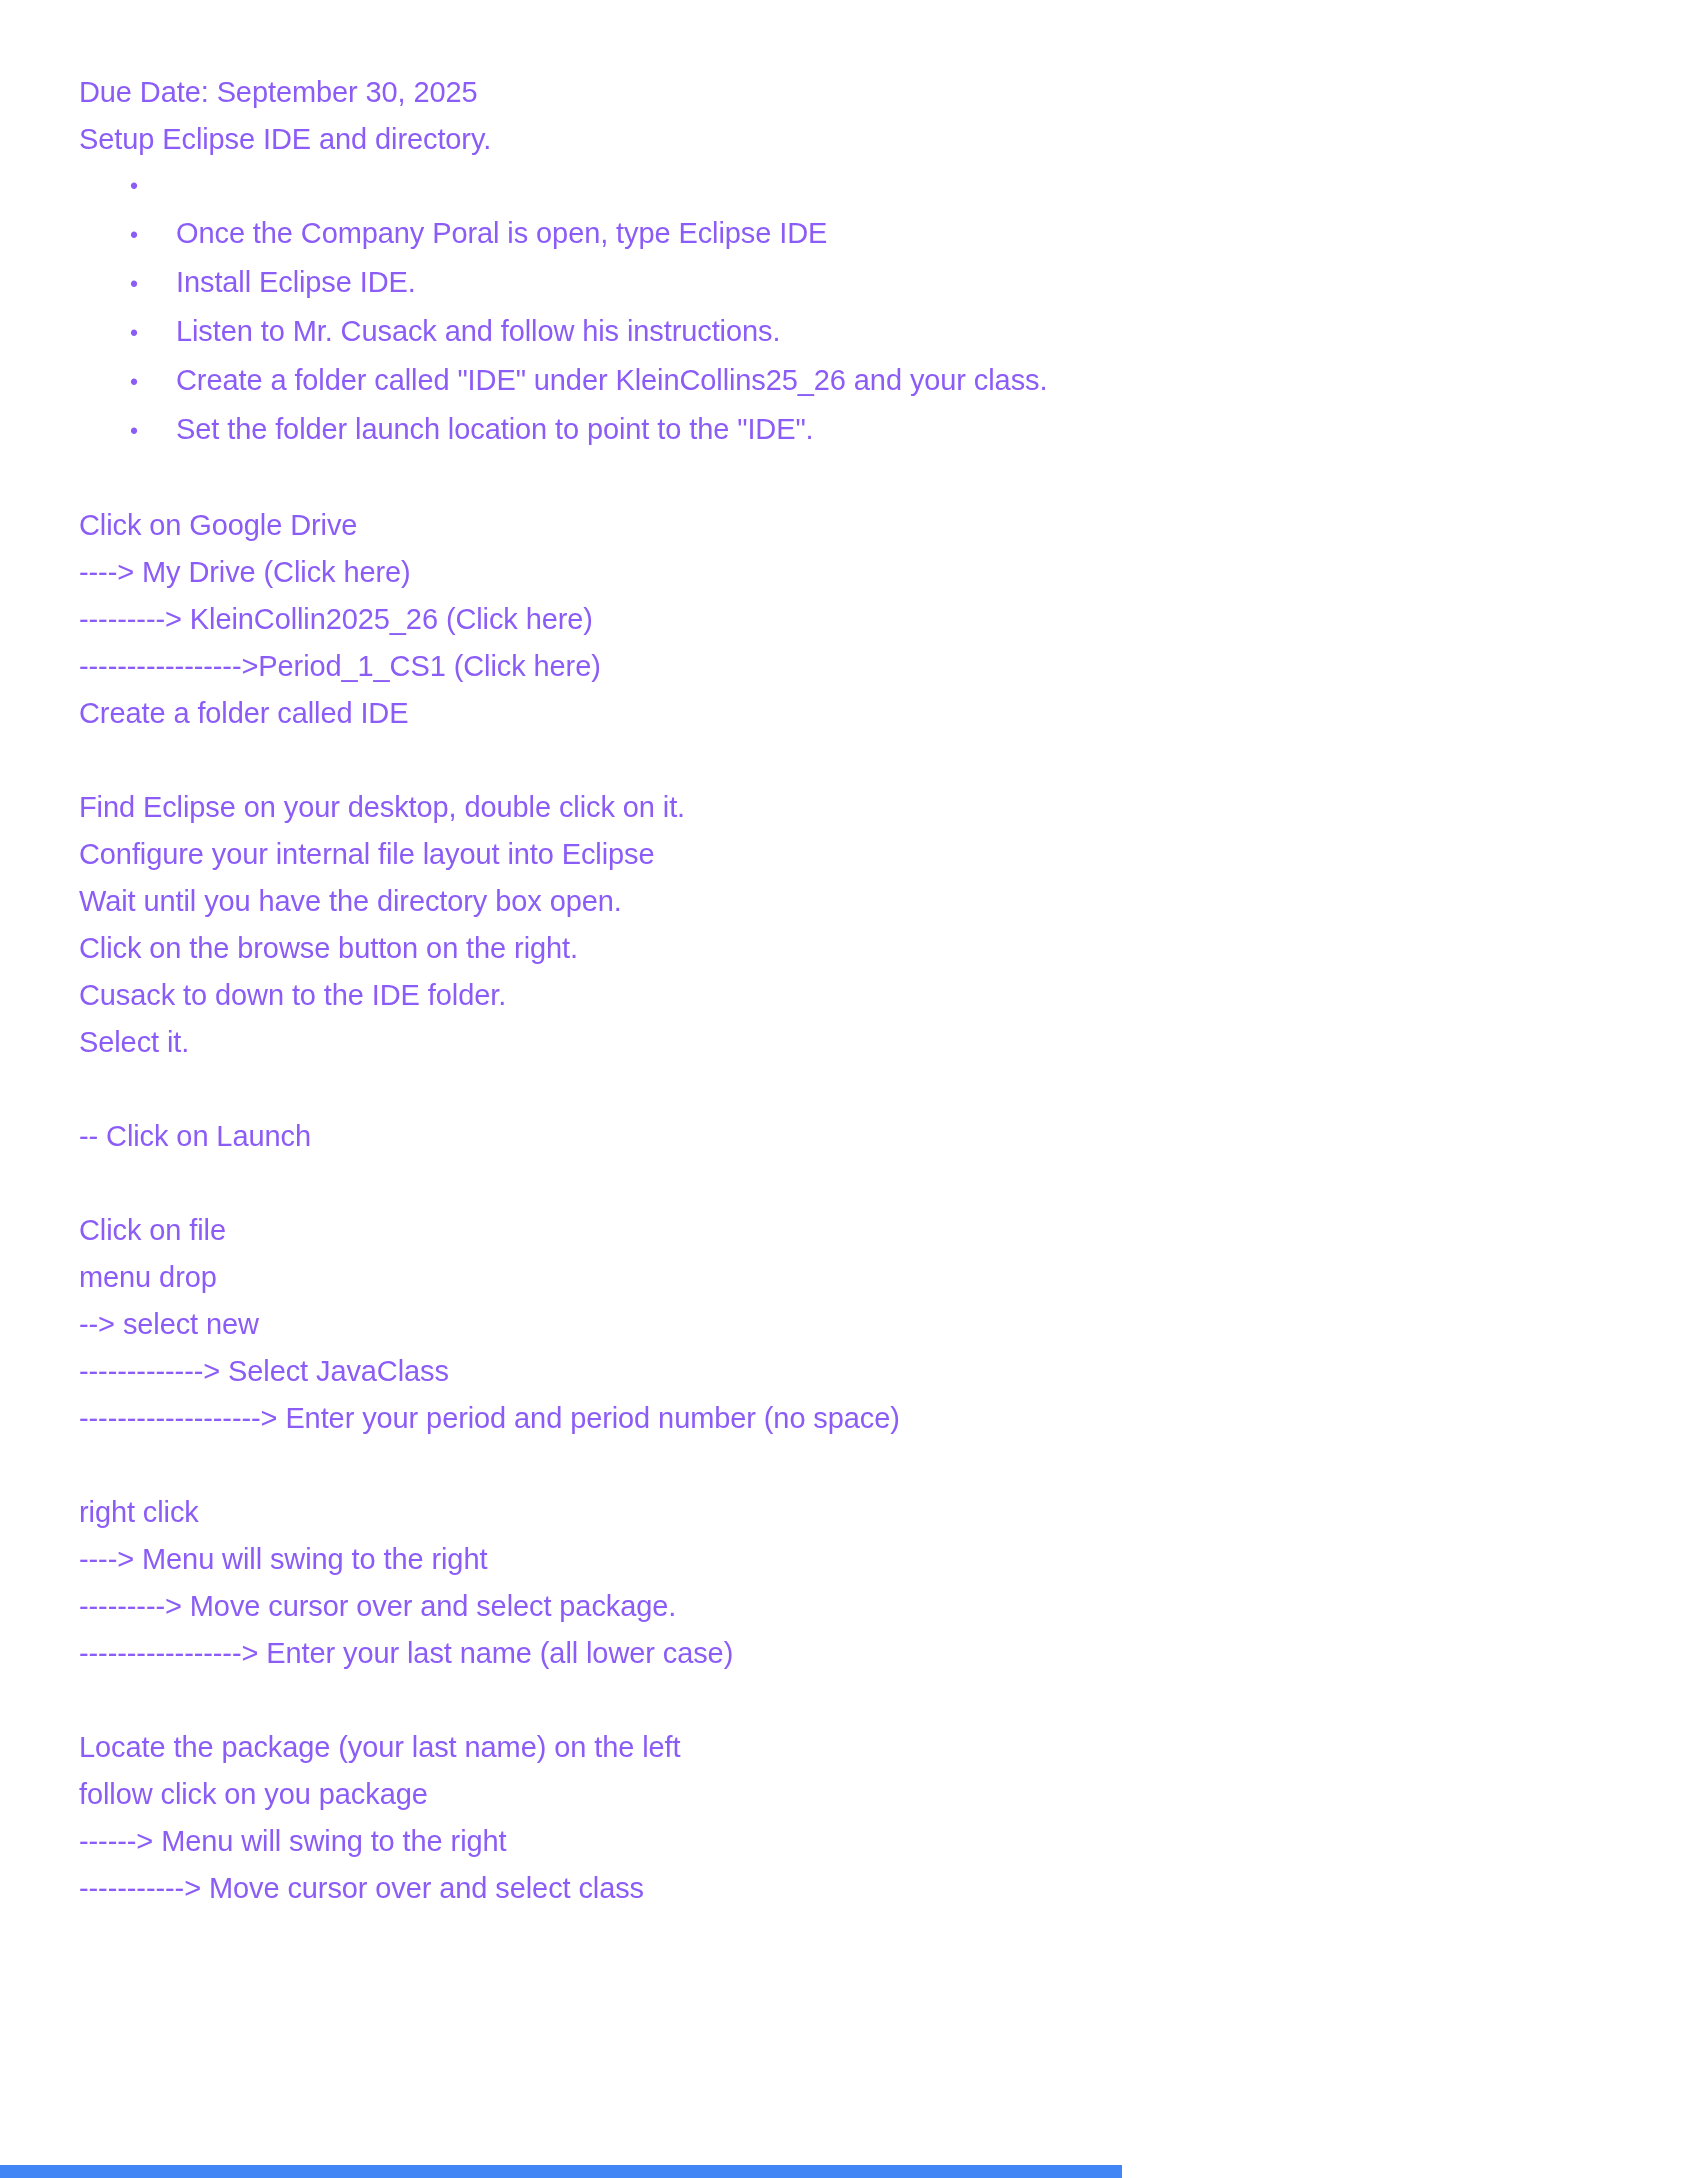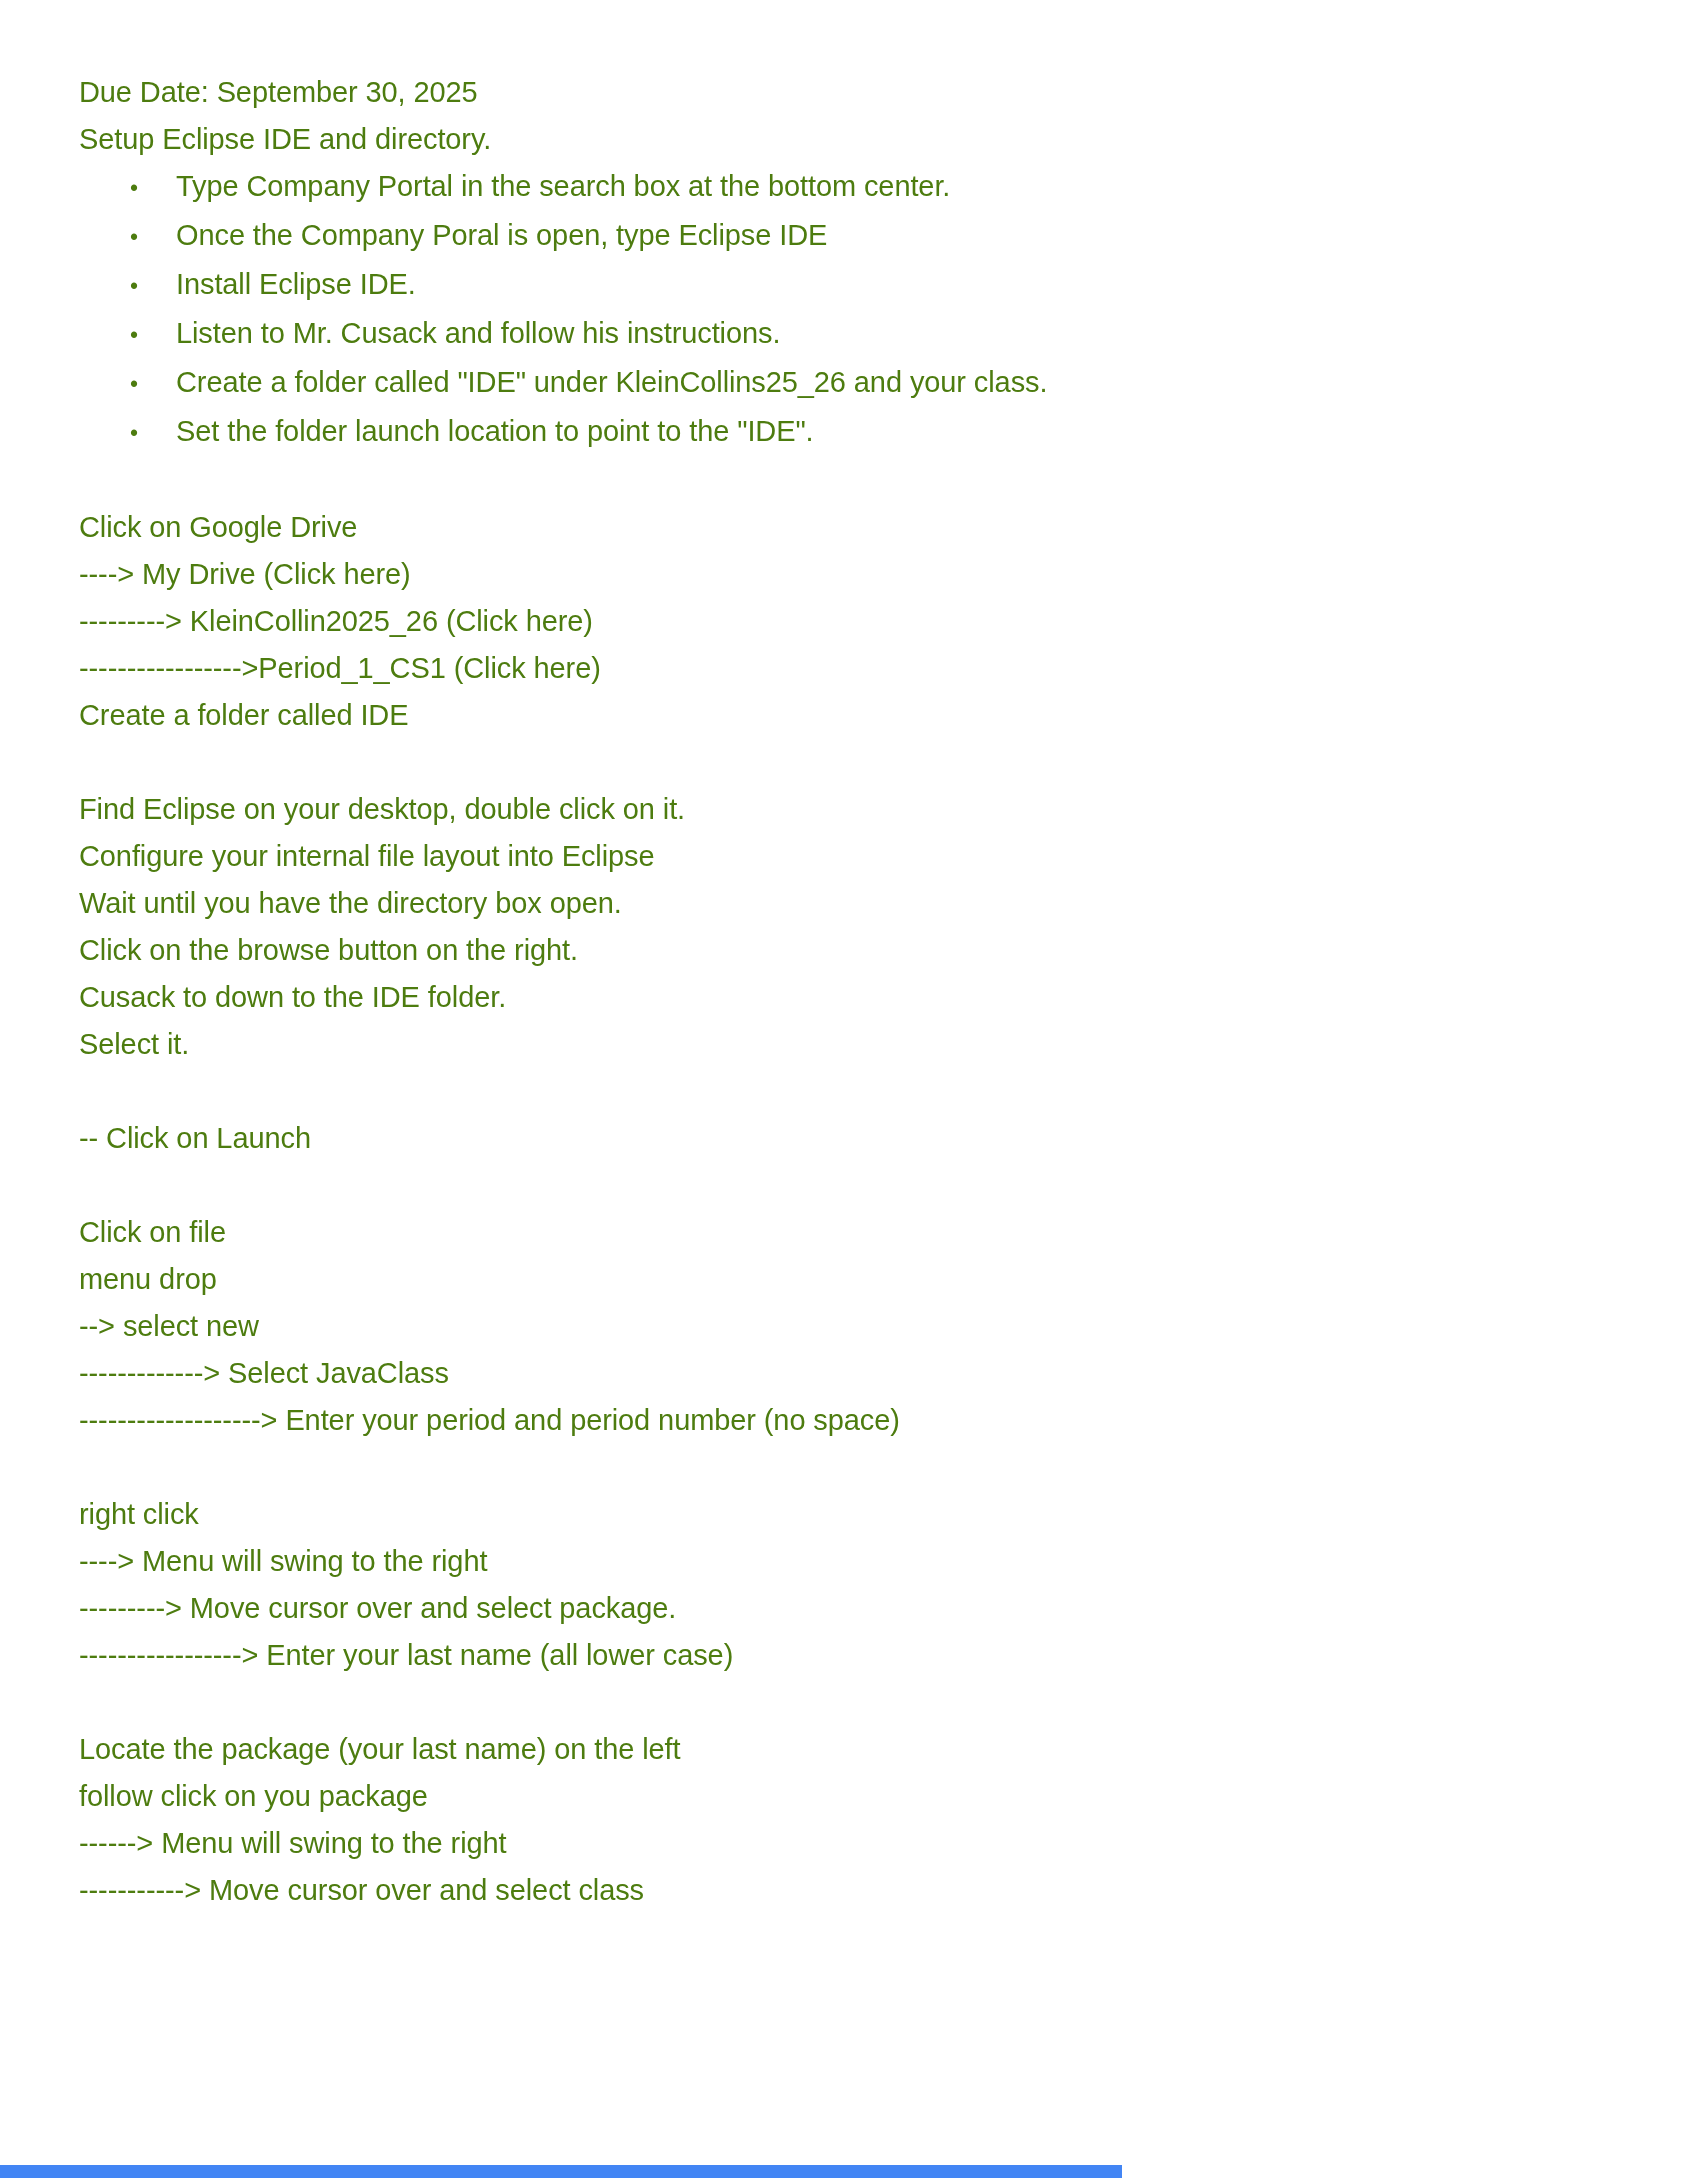--- a/index.html
+++ b/index.html
@@ -35,24 +35,24 @@
     left: 0;
     bottom: 0;
     height: 13px;
     width: 1122px;
   }
 </style>
 </head>
 <body style="background: rgb(255, 255, 255);">
 
 <div class="page">
-  <main class="doc" id="doc-body" style="color: #4d7c0f;">
+  <main class="doc" id="doc-body" style="color: #8b5cf6;">
       <div class="line text">Due Date: September 30, 2025</div>
       <div class="line text">Setup Eclipse IDE and directory.</div>
-      <div class="line bullet"><span class="dot">•</span><span class="btxt">Type Company Portal in the search box at the bottom center.</span></div>
+      <div class="line bullet"><span class="dot">•</span></div>
       <div class="line bullet"><span class="dot">•</span><span class="btxt">Once the Company Poral is open, type Eclipse IDE</span></div>
       <div class="line bullet"><span class="dot">•</span><span class="btxt">Install Eclipse IDE.</span></div>
       <div class="line bullet"><span class="dot">•</span><span class="btxt">Listen to Mr. Cusack and follow his instructions.</span></div>
       <div class="line bullet"><span class="dot">•</span><span class="btxt">Create a folder called "IDE" under KleinCollins25_26 and your class.</span></div>
       <div class="line bullet"><span class="dot">•</span><span class="btxt">Set the folder launch location to point to the "IDE".</span></div>
       <div class="line blank">&nbsp;</div>
       <div class="line text">Click on Google Drive</div>
       <div class="line text">----&gt; My Drive (Click here)</div>
       <div class="line text">---------&gt; KleinCollin2025_26 (Click here)</div>
       <div class="line text">-----------------&gt;Period_1_CS1 (Click here)</div>

